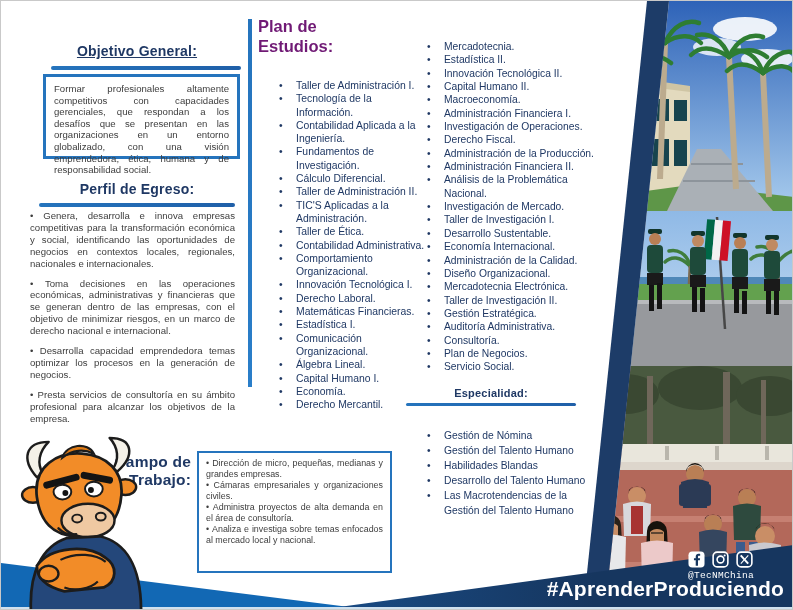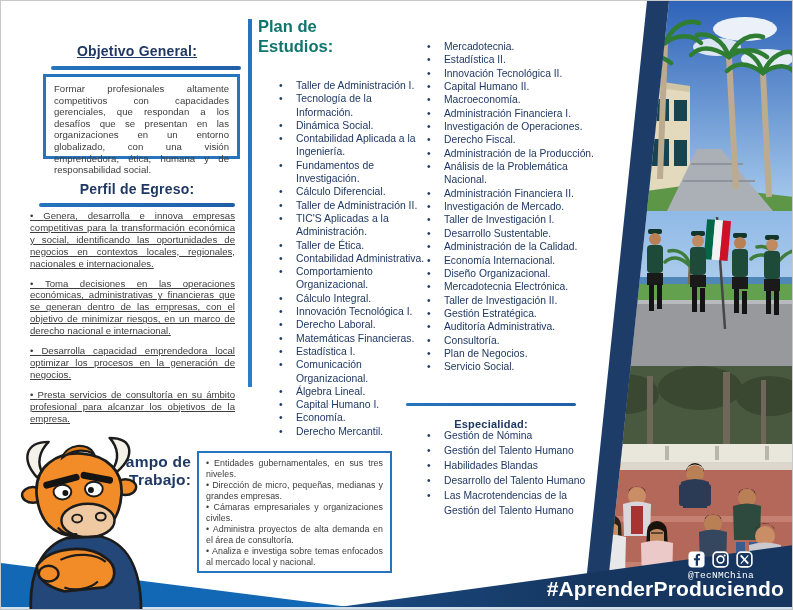--- a/index.html
+++ b/index.html
@@ -5,44 +5,44 @@
   html,body{margin:0;padding:0;background:#e8e8e8;}
   *{box-sizing:border-box;}
   #page{
     position:relative;width:793px;height:610px;background:#ffffff;
     font-family:"Liberation Sans",sans-serif;overflow:hidden;
     border:1px solid #c9c9c9;margin:0 auto;
   }
   .sec-title{position:absolute;font-weight:bold;color:#1f3864;text-align:center;letter-spacing:.2px;}
   .rule{position:absolute;height:3.5px;background:linear-gradient(90deg,#2574bd,#1f5fa8);border-radius:2px;}
   .bluebox{position:absolute;border:3px solid #2574bd;background:#fff;color:#3d3d3d;text-align:justify;}
-  .bodytxt{color:#3d3d3d;text-align:justify;text-decoration:underline;}
+  .bodytxt{color:#3d3d3d;text-align:justify;}
   p.bul{margin:0 0 8px 0;}
   p.bul::before{content:"\2022\00A0";}
   p.bul:last-child{margin-bottom:0;}
   ul{list-style:none;margin:16px;padding:0;}
   .plan-ul{position:absolute;}
   li.pli{position:relative;padding-left:21px;color:#1f3864;}
   li.pli::before{content:"\2022";position:absolute;left:4px;color:#1f3864;}
   
   #obj-title{left:28px;top:42px;width:216px;font-size:14px;text-decoration:underline;}
   #obj-rule{left:50px;top:65px;width:190px;}
   #obj-box{left:42px;top:73px;width:197px;height:85px;padding:6px 8px;font-size:9.6px;line-height:11.6px;}
   #perf-title{left:28px;top:180px;width:216px;font-size:14px;}
   #perf-rule{left:38px;top:202px;width:196px;}
   #perf-body{position:absolute;left:29px;top:209px;width:205px;font-size:9.6px;line-height:11.9px;}
   
   #plan-bar{position:absolute;left:247px;top:18px;width:3.5px;height:368px;background:linear-gradient(180deg,#2574bd,#2a7ec9);}
-  #plan-title{position:absolute;left:257px;top:16px;width:120px;font-weight:bold;font-size:16.5px;line-height:19.5px;color:#0f766e;text-align:left;}
+  #plan-title{position:absolute;left:257px;top:16px;width:120px;font-weight:bold;font-size:16.5px;line-height:19.5px;color:#701a75;text-align:left;}
   #plan-col1{left:258px;top:62px;width:150px;font-size:10.4px;line-height:13.3px;}
   #plan-col1 li{width:150px;}
   
   #plan-col2{left:406px;top:23px;width:186px;font-size:10.3px;line-height:13.35px;}
   
-  #esp-title{left:405px;top:386px;width:170px;font-size:11px;margin-top:31px;}
+  #esp-title{left:405px;top:386px;width:170px;font-size:11px;}
   #esp-rule{left:405px;top:402px;width:170px;height:2.6px;}
   #esp-list{left:406px;top:411px;width:172px;font-size:10.3px;line-height:15.1px;}
   
   #campo-title{left:88px;top:452px;width:102px;font-size:15.5px;line-height:18px;text-align:right;}
   #campo-box{left:196px;top:450px;width:195px;height:122px;padding:5px 7px;font-size:8.9px;line-height:11px;border-width:2.5px;}
   #campo-box p.bul{margin:0;}
   
   #photos{position:absolute;inset:0;clip-path:polygon(668px 0px,793px 0px,793px 610px,604px 610px);}
   .photo{position:absolute;left:594px;width:200px;}
   #stripe{position:absolute;inset:0;clip-path:polygon(646px 0px,668px 0px,604px 610px,582px 610px);background:#1d3c68;}
@@ -289,40 +289,38 @@
   <div id="obj-box" class="bluebox">
     <span>Formar profesionales altamente competitivos con capacidades gerenciales, que respondan a los desafíos que se presentan en las organizaciones en un entorno globalizado, con una visión emprendedora, ética, humana y de responsabilidad social.</span>
   </div>
 
   <div id="perf-title" class="sec-title">Perfil de Egreso:</div>
   <div id="perf-rule" class="rule"></div>
   <div id="perf-body" class="bodytxt">
 
   <p class="bul"><span>Genera, desarrolla e innova empresas competitivas para la transformación económica y social, identificando las oportunidades de negocios en contextos locales, regionales, nacionales e internacionales.</span></p>
       <p class="bul"><span>Toma decisiones en las operaciones económicas, administrativas y financieras que se generan dentro de las empresas, con el objetivo de minimizar riesgos, en un marco de derecho nacional e internacional.</span></p>
-      <p class="bul"><span>Desarrolla capacidad emprendedora local optimizar los procesos en la generación de negocios.</span></p>
+      <p class="bul"><span>Desarrolla capacidad emprendedora temas optimizar los procesos en la generación de negocios.</span></p>
       <p class="bul"><span>Presta servicios de consultoría en su ámbito profesional para alcanzar los objetivos de la empresa.</span></p>
     </div>
 
   <div id="plan-bar"></div>
   <div id="plan-title">Plan de Estudios:</div>
   <ul id="plan-col1" class="plan-ul">
 
   <li class="pli"><span>Taller de Administración I.</span></li>
       <li class="pli"><span>Tecnología de la Información.</span></li>
-      <li class="pli"><span>Dinámica Social.</span></li>
       <li class="pli"><span>Contabilidad Aplicada a la Ingeniería.</span></li>
       <li class="pli"><span>Fundamentos de Investigación.</span></li>
       <li class="pli"><span>Cálculo Diferencial.</span></li>
       <li class="pli"><span>Taller de Administración II.</span></li>
       <li class="pli"><span>TIC'S Aplicadas a la Administración.</span></li>
       <li class="pli"><span>Taller de Ética.</span></li>
       <li class="pli"><span>Contabilidad Administrativa.</span></li>
       <li class="pli"><span>Comportamiento Organizacional.</span></li>
-      <li class="pli"><span>Cálculo Integral.</span></li>
       <li class="pli"><span>Innovación Tecnológica I.</span></li>
       <li class="pli"><span>Derecho Laboral.</span></li>
       <li class="pli"><span>Matemáticas Financieras.</span></li>
       <li class="pli"><span>Estadística I.</span></li>
       <li class="pli"><span>Comunicación Organizacional.</span></li>
       <li class="pli"><span>Álgebra Lineal.</span></li>
       <li class="pli"><span>Capital Humano I.</span></li>
       <li class="pli"><span>Economía.</span></li>
       <li class="pli"><span>Derecho Mercantil.</span></li>
     </ul>
@@ -330,27 +328,27 @@
 
   <li class="pli"><span>Mercadotecnia.</span></li>
       <li class="pli"><span>Estadística II.</span></li>
       <li class="pli"><span>Innovación Tecnológica II.</span></li>
       <li class="pli"><span>Capital Humano II.</span></li>
       <li class="pli"><span>Macroeconomía.</span></li>
       <li class="pli"><span>Administración Financiera I.</span></li>
       <li class="pli"><span>Investigación de Operaciones.</span></li>
       <li class="pli"><span>Derecho Fiscal.</span></li>
       <li class="pli"><span>Administración de la Producción.</span></li>
+      <li class="pli"><span>Administración Financiera II.</span></li>
       <li class="pli"><span>Análisis de la Problemática Nacional.</span></li>
-      <li class="pli"><span>Administración Financiera II.</span></li>
       <li class="pli"><span>Investigación de Mercado.</span></li>
       <li class="pli"><span>Taller de Investigación I.</span></li>
       <li class="pli"><span>Desarrollo Sustentable.</span></li>
+      <li class="pli"><span>Economía Internacional.</span></li>
       <li class="pli"><span>Administración de la Calidad.</span></li>
-      <li class="pli"><span>Economía Internacional.</span></li>
       <li class="pli"><span>Diseño Organizacional.</span></li>
       <li class="pli"><span>Mercadotecnia Electrónica.</span></li>
       <li class="pli"><span>Taller de Investigación II.</span></li>
       <li class="pli"><span>Gestión Estratégica.</span></li>
       <li class="pli"><span>Auditoría Administrativa.</span></li>
       <li class="pli"><span>Consultoría.</span></li>
       <li class="pli"><span>Plan de Negocios.</span></li>
       <li class="pli"><span>Servicio Social.</span></li>
     </ul>
 
@@ -361,21 +359,20 @@
   <li class="pli"><span>Gestión de Nómina</span></li>
       <li class="pli"><span>Gestión del Talento Humano</span></li>
       <li class="pli"><span>Habilidades Blandas</span></li>
       <li class="pli"><span>Desarrollo del Talento Humano</span></li>
       <li class="pli"><span>Las Macrotendencias de la Gestión del Talento Humano</span></li>
     </ul>
 
   <div id="campo-title" class="sec-title">Campo de Trabajo:</div>
   <div id="campo-box" class="bluebox">
 
-  <p class="bul"><span>Entidades gubernamentales, en sus tres niveles.</span></p>
       <p class="bul"><span>Dirección de micro, pequeñas, medianas y grandes empresas.</span></p>
       <p class="bul"><span>Cámaras empresariales y organizaciones civiles.</span></p>
       <p class="bul"><span>Administra proyectos de alta demanda en el área de consultoría.</span></p>
       <p class="bul"><span>Analiza e investiga sobre temas enfocados al mercado local y nacional.</span></p>
     </div>
 
   <div id="band-left"></div>
   <div id="band-right"></div>
   <div id="bottom-strip"></div>
 

